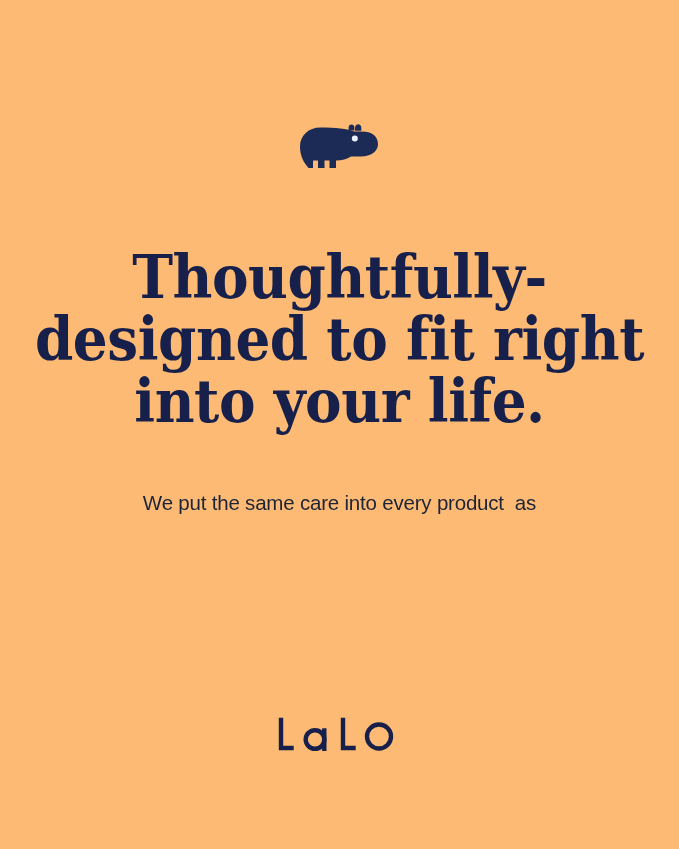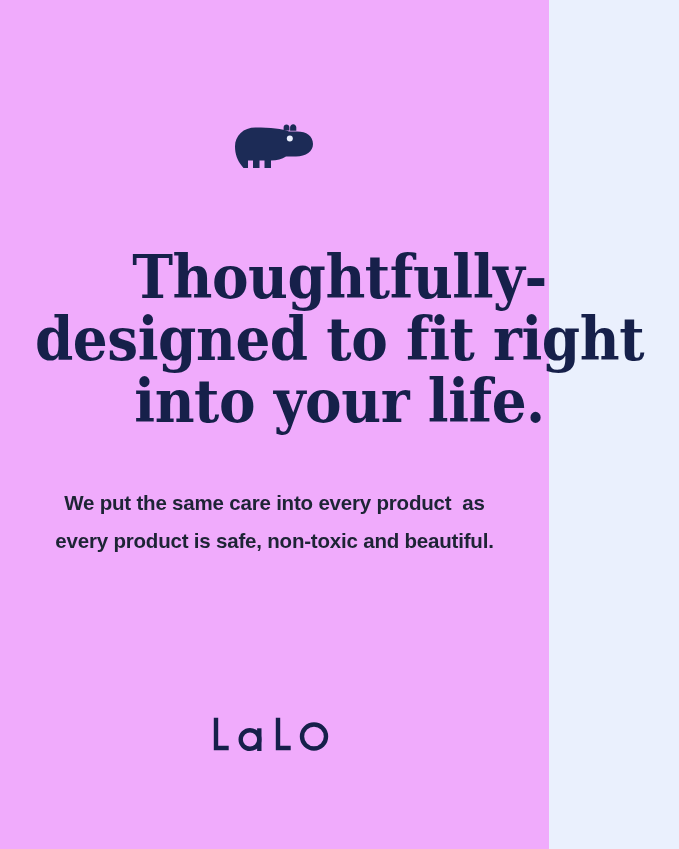--- a/index.html
+++ b/index.html
@@ -8,23 +8,23 @@
   }
   body {
     width: 679px;
     height: 849px;
     background: #eaf0fd;
     font-family: "Liberation Sans", sans-serif;
     overflow: hidden;
   }
   .card {
     position: relative;
-    width: 549px;
+    width: 679px;
     height: 849px;
-    background: #f0abfc;
+    background: #fdba74;
     display: flex;
     flex-direction: column;
     align-items: center;
     box-sizing: border-box;
   }
 
   
   .brand-mark {
     position: absolute;
     top: 118px;
@@ -59,21 +59,21 @@
   
   .body-copy {
     position: absolute;
     top: 484px;
     left: 50%;
     transform: translateX(-50%);
     width: 530px;
     text-align: center;
     color: #1d2435;
     font-family: "Liberation Sans", sans-serif;
-    font-weight: 700;
+    font-weight: 400;
     font-size: 20.5px;
     line-height: 38px;
     letter-spacing: -0.2px;
     margin: 0;
   }
   .body-copy .bd-line { display: block; white-space: pre; }
 
   
   .wordmark {
     position: absolute;
@@ -125,21 +125,20 @@
   </div>
 
   <h1 class="headline">
     <span class="hl-line">Thoughtfully-</span>
     <span class="hl-line">designed to fit right</span>
     <span class="hl-line">into your life.</span>
   </h1>
 
   <p class="body-copy">
     <span class="bd-line">We put the same care into every product  as</span>
-    <span class="bd-line">every product is safe, non-toxic and beautiful.</span>
   </p>
 
   <div class="wordmark">
     <svg viewBox="0 0 130 48" xmlns="http://www.w3.org/2000/svg" aria-hidden="true">
       <g fill="none" stroke="#16204a" stroke-width="4.4" stroke-linecap="square">
 
         <path d="M6 10 L6 38 L16.5 38"></path>
 
         <circle cx="40" cy="29.5" r="9.3"></circle>
         <path d="M49.3 20.5 L49.3 38.8"></path>

